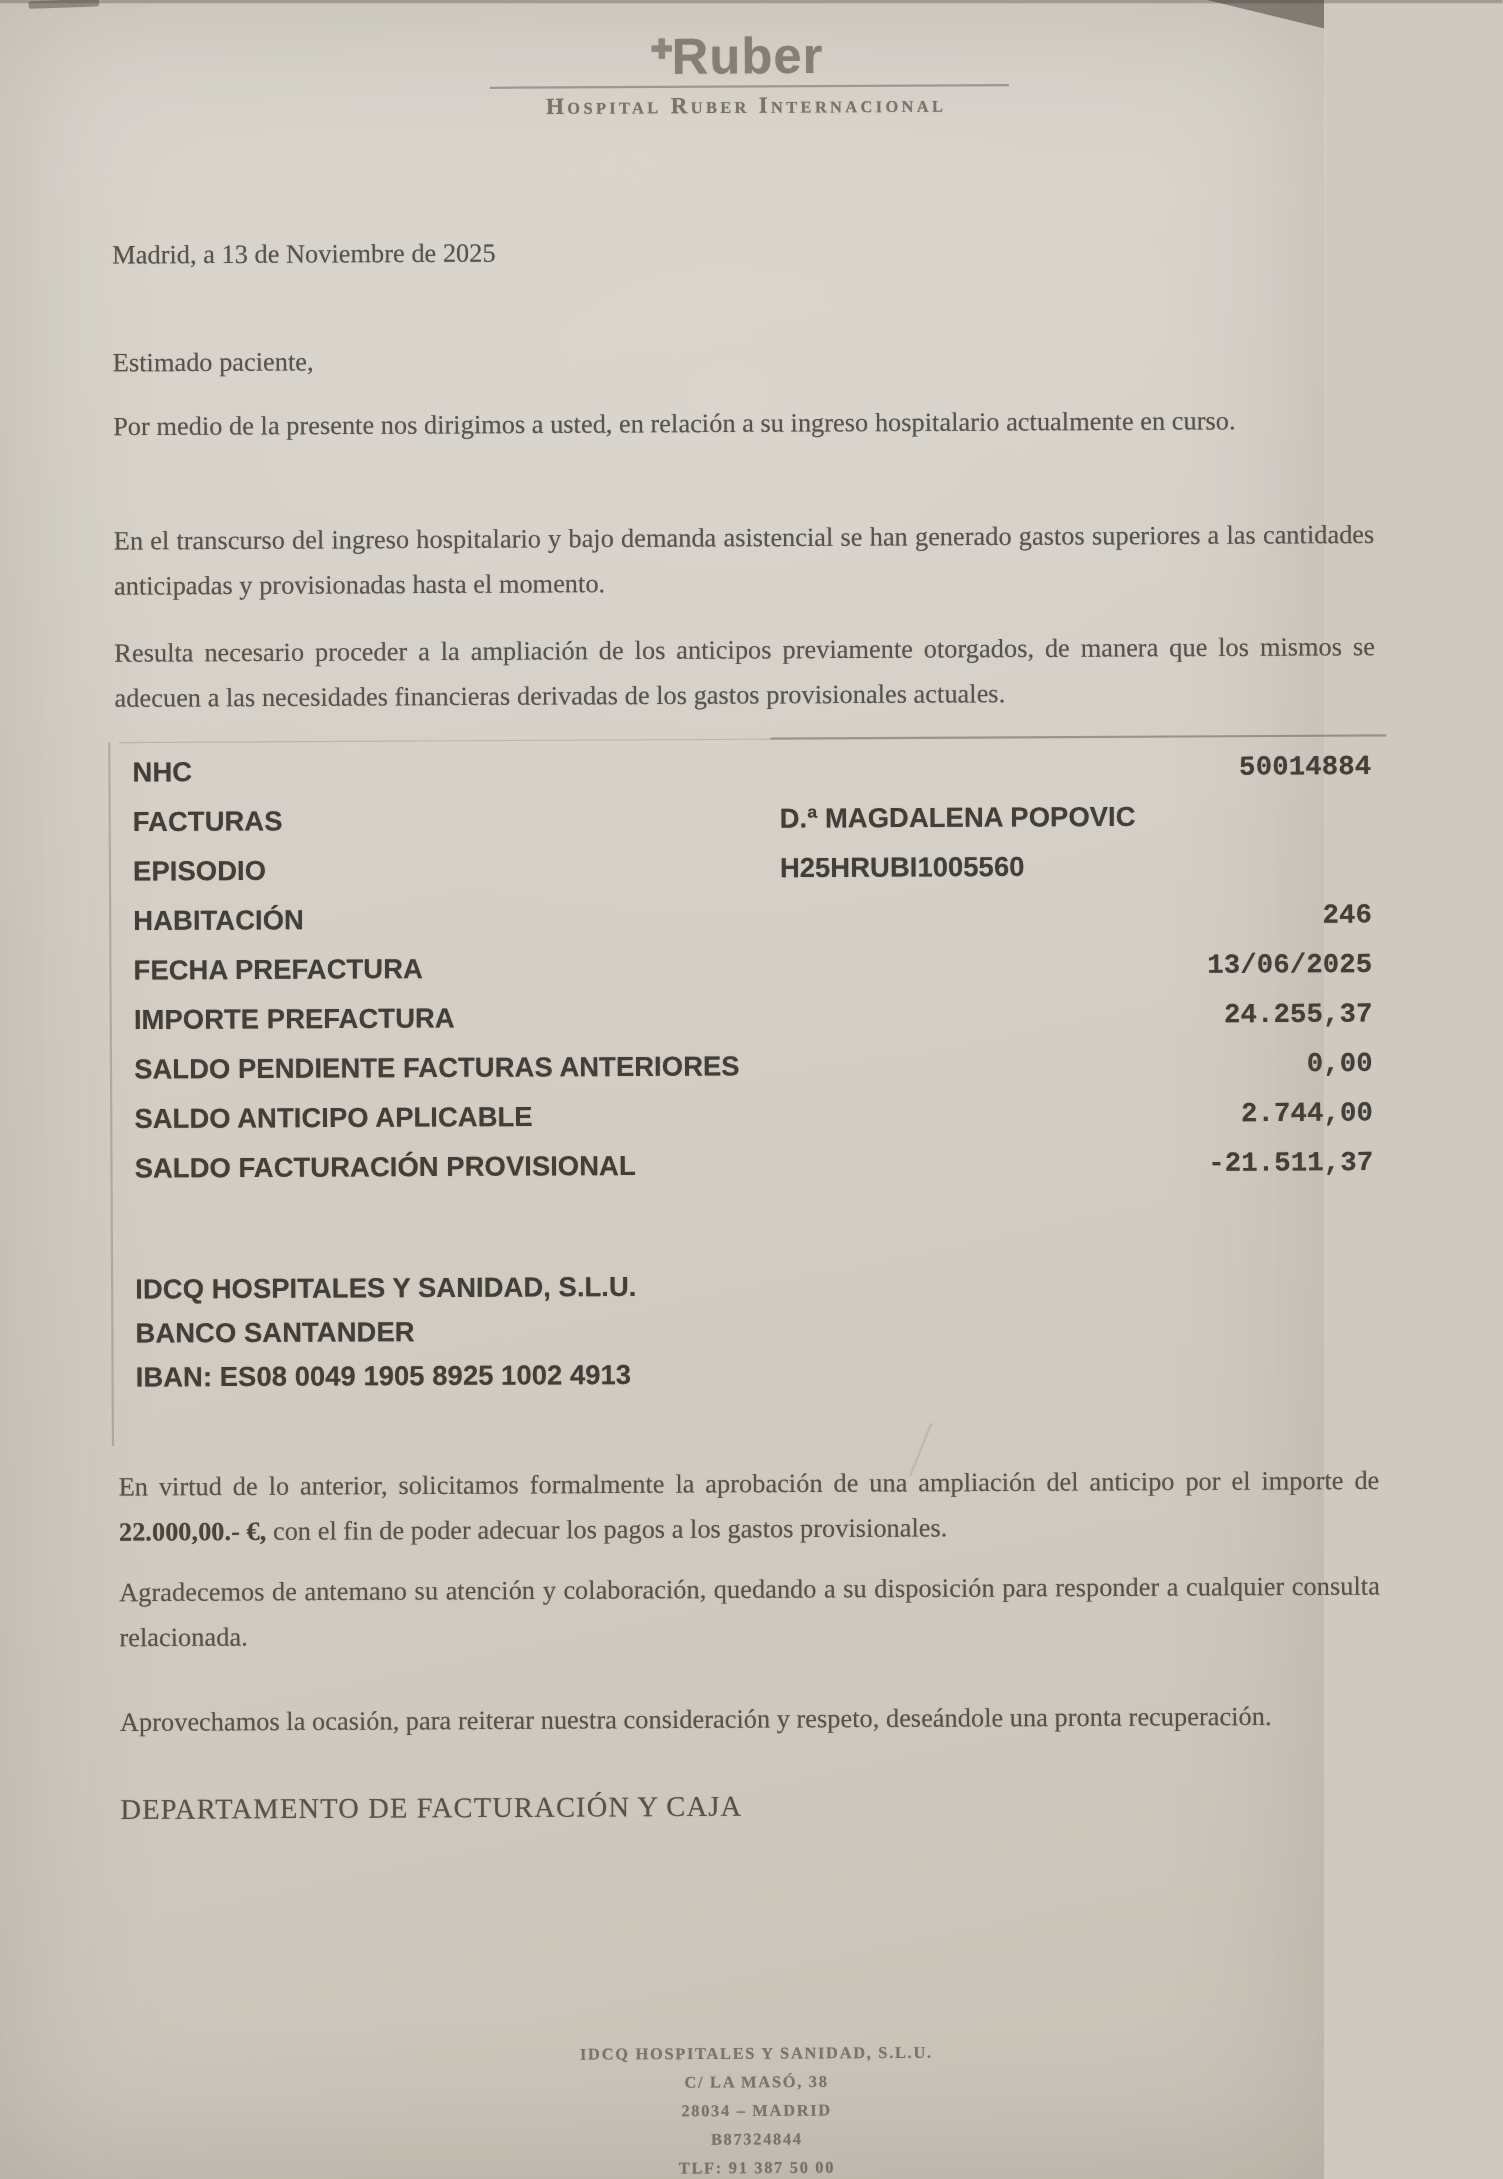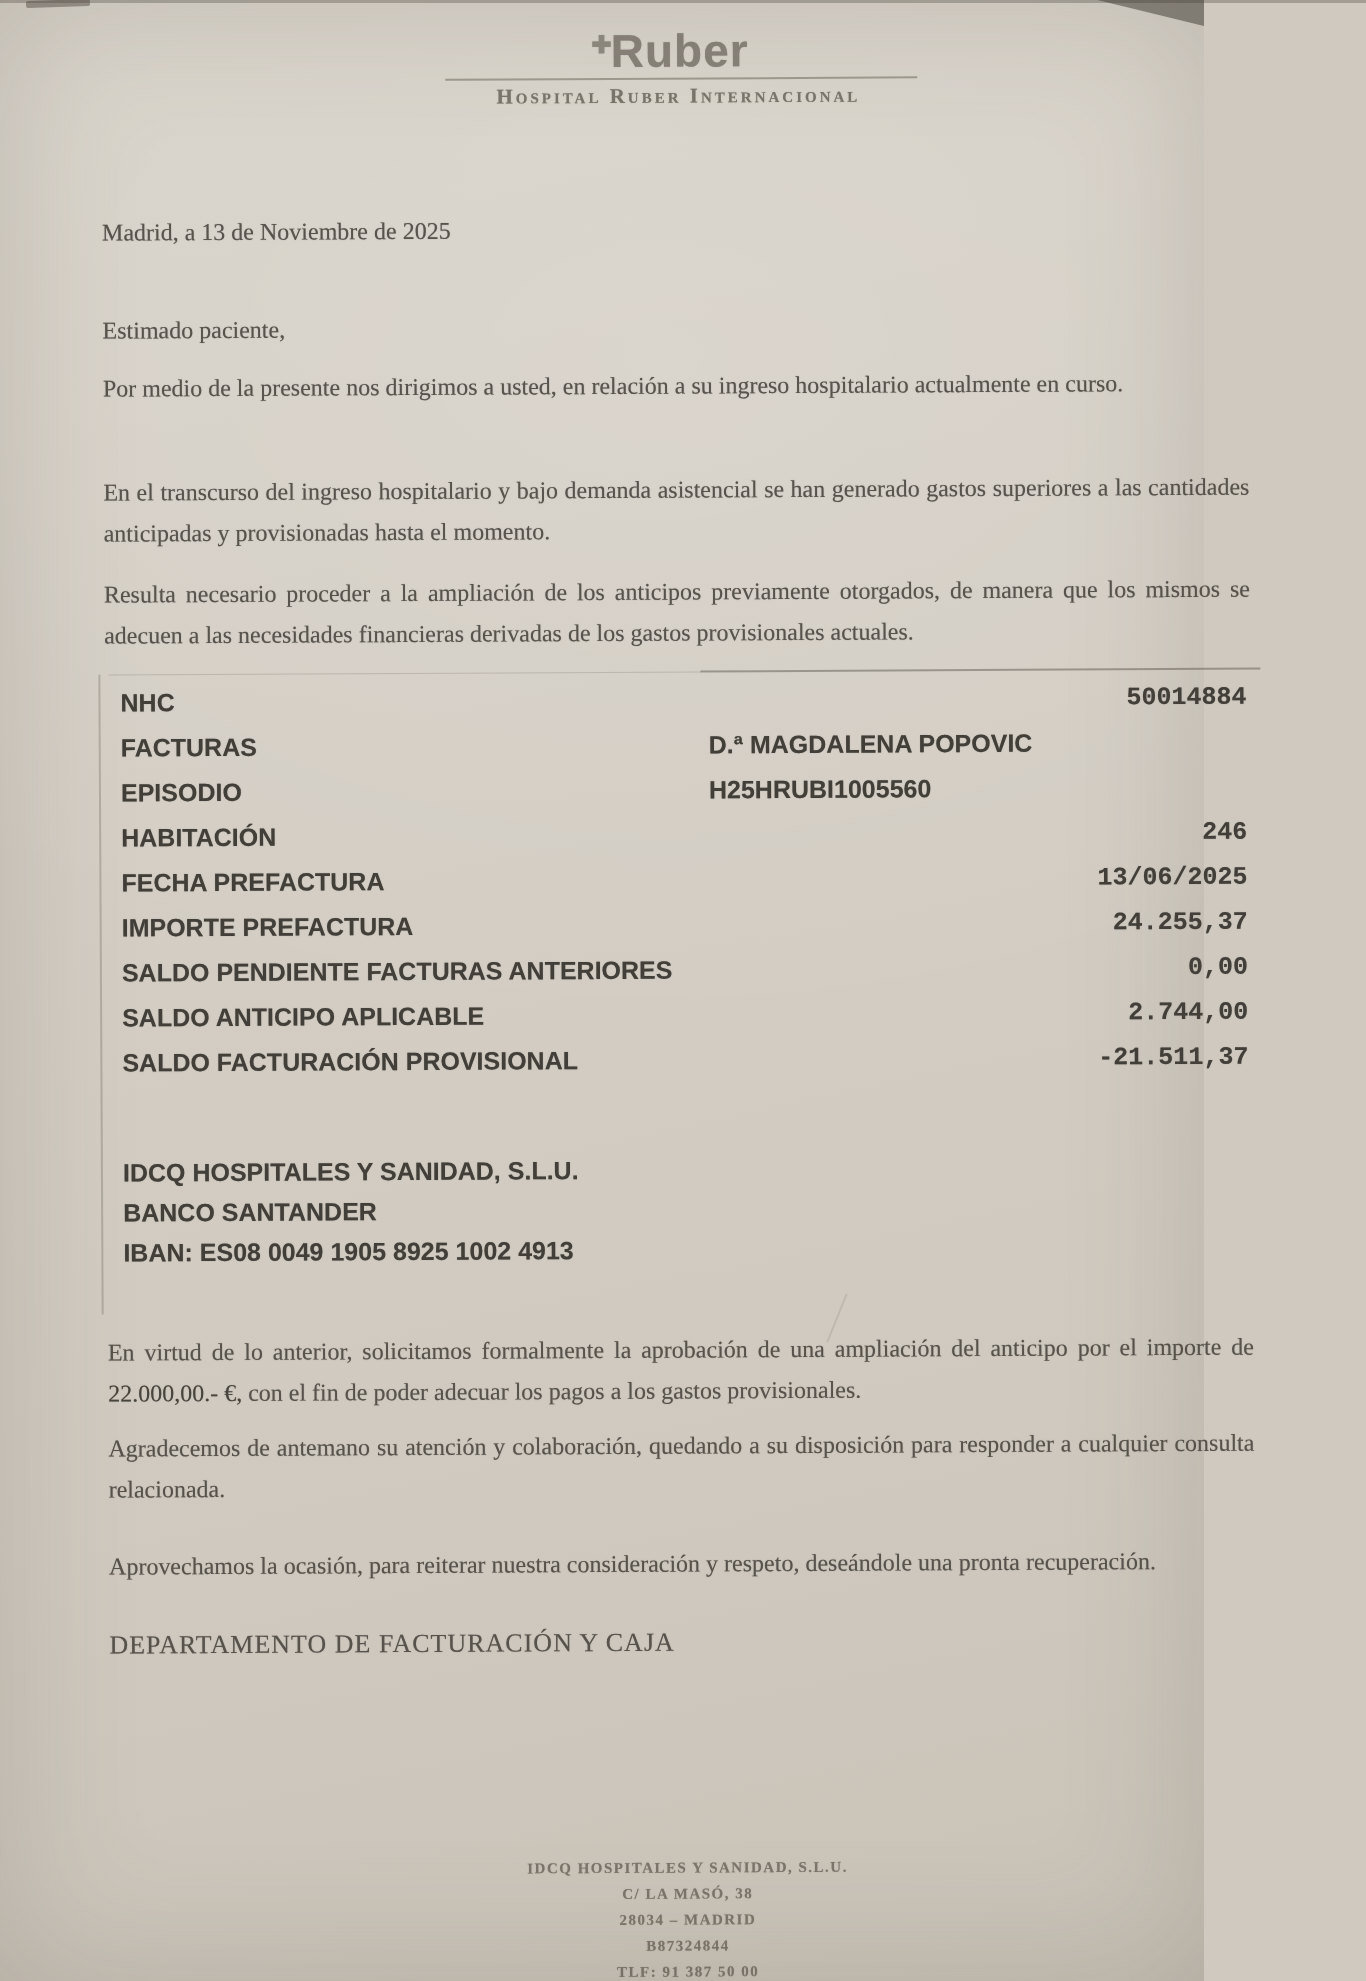--- a/index.html
+++ b/index.html
@@ -36,21 +36,21 @@
   .txt{position:absolute;left:106px;width:1146px;margin:0;
     font-size:24px;line-height:41px;color:rgba(84,80,74,.96);
     text-shadow:0 0 1px rgba(84,80,74,.5);}
   .just{text-align:justify;}
   .date{top:210px;}
   .salutation{top:308px;}
   .p1{top:366px;}
   .p2{top:470px;}
   .p3{top:572px;}
   .req{top:1330px;}
-  .req b{font-weight:normal;color:rgba(70,66,60,.98);}
+  .req b{font-weight:bold;color:rgba(70,66,60,.98);}
   .thanks{top:1426px;}
   .regards{top:1544px;}
   .signature{top:1628px;font-size:26px;letter-spacing:1px;line-height:30px;}
 
   
   .tbl-topline-light{position:absolute;top:672px;left:110px;width:592px;height:1px;background:rgba(110,105,96,.25);}
   .tbl-topline{position:absolute;top:671px;left:702px;width:560px;height:2px;background:rgba(105,100,91,.55);}
   .tbl-leftline{position:absolute;top:672px;left:100px;width:2px;height:640px;background:rgba(115,110,101,.35);}
   .tbl{position:absolute;top:678px;left:122px;width:1126px;
     font-family:"Liberation Sans","DejaVu Sans",sans-serif;font-weight:600;

